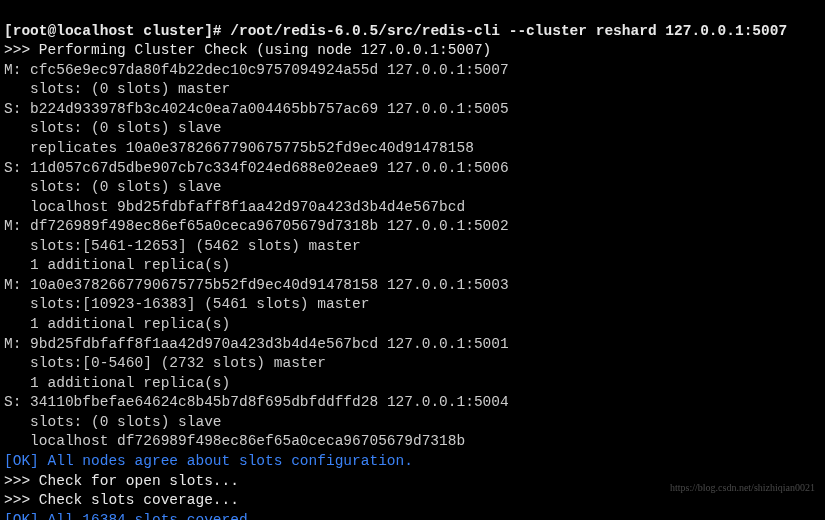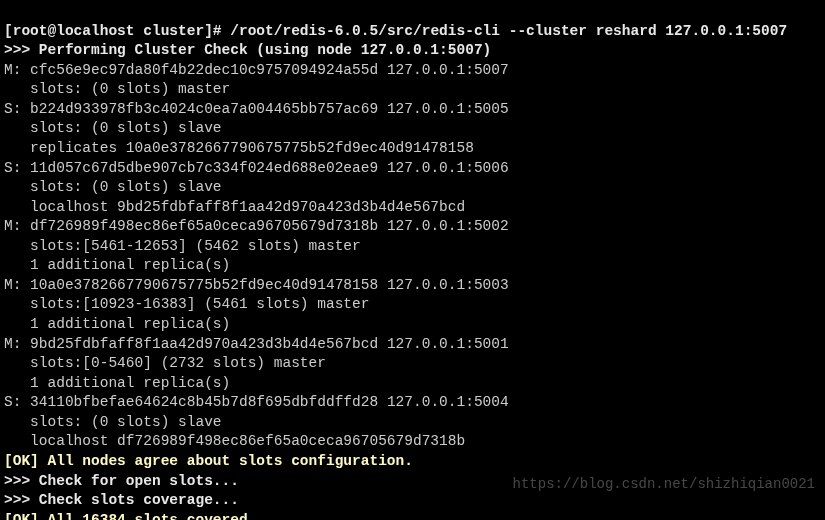--- a/index.html
+++ b/index.html
@@ -13,29 +13,29 @@
     width: 825px;
     height: 520px;
     overflow: hidden;
     position: relative;
   }
   .terminal {
     padding: 2px 4px;
     white-space: pre;
   }
   .white { color: #e8e8e8; font-weight: bold; }
-  .bold { font-weight: bold; }
-  .green { color: #fef9c3; }
+  .bold { font-weight: normal; }
+  .green { color: #3b82f6; }
   .watermark {
     position: absolute;
     right: 10px;
     bottom: 26px;
     color: rgba(200,200,200,0.35);
-    font-size: 14px;
-    font-family: Liberation Mono, monospace;
+    font-size: 10px;
+    font-family: Liberation Serif, serif;
   }
 </style>
 </head>
 <body>
 
 <div class="terminal">
 <span class="white">[root@localhost cluster]# </span><span class="white">/root/redis-6.0.5/src/redis-cli --cluster reshard 127.0.0.1:5007</span>
 <span class="white bold">&gt;&gt;&gt; Performing Cluster Check (using node 127.0.0.1:5007)</span>
 <span><span>M:</span> <span>cfc56e9ec97da80f4b22dec10c9757094924a55d</span> <span>127.0.0.1:5007</span></span>
 <span>   slots: (0 slots) master</span>

